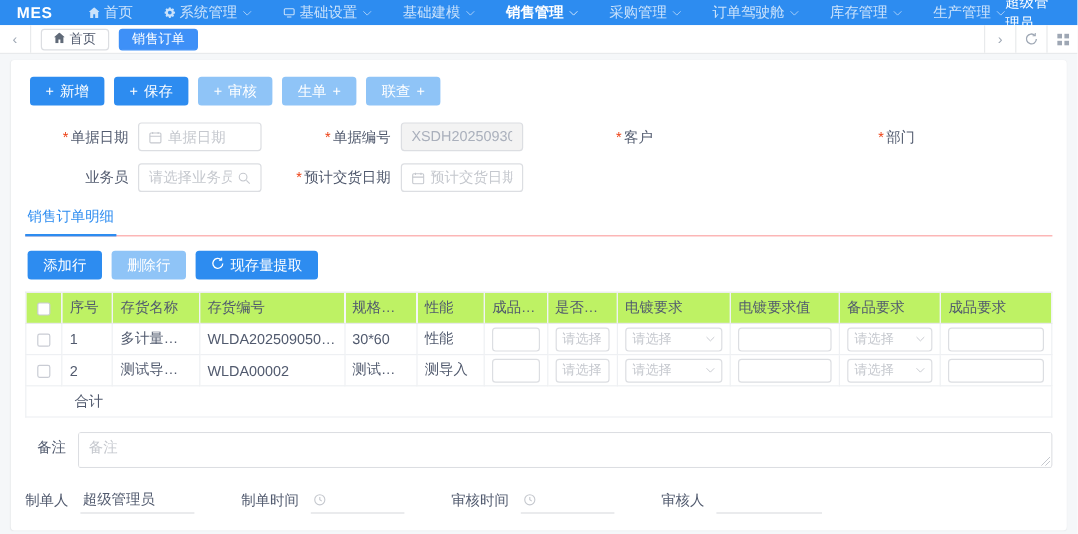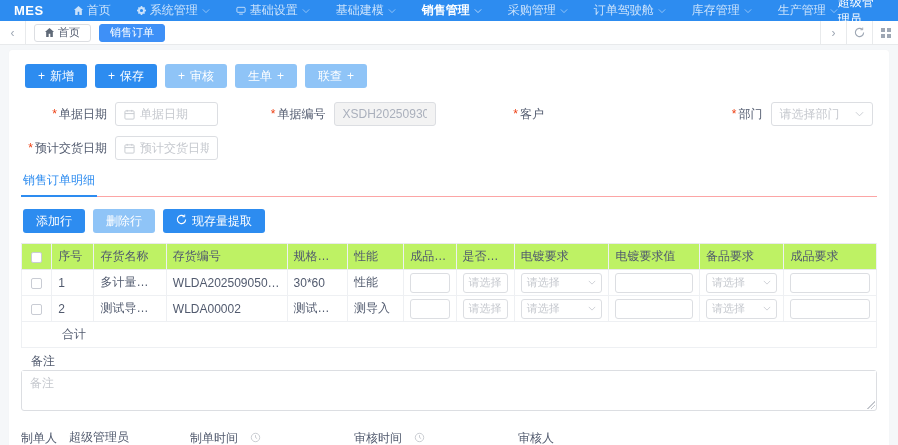--- a/index.html
+++ b/index.html
@@ -55,29 +55,29 @@
   th,td { border:1px solid #eef0f3; border-left:none; height:26px; padding:0 6px; text-align:left; font-weight:normal; white-space:nowrap; overflow:hidden; text-overflow:ellipsis; color:#515a6e; }
   th { background:#bef264; border-top:1px solid #e8eaec; border-bottom:1px solid #e8eaec; }
   td:first-child, th:first-child { border-left:1px solid #eef0f3; text-align:center; padding:0; }
   .cb { display:inline-block; width:11px; height:11px; border:1px solid #c9ccd4; border-radius:2px; background:#fff; vertical-align:middle; cursor:pointer; }
   .cell-input { width:100%; height:20px; border:1px solid #dcdee2; border-radius:3px; outline:none; padding:0 4px; font-size:12px; font-family:inherit; }
   .cell-select { display:flex; align-items:center; justify-content:space-between; height:20px; border:1px solid #dcdee2; border-radius:3px; padding:0 5px; cursor:pointer; background:#fff; }
   .cell-select .ph { font-size:11px; }
   .total-row { border:1px solid #eef0f3; border-top:none; height:26px; line-height:25px; padding-left:40px; color:#515a6e; }
 
   
-  .remark-row { display:flex; margin-top:0;flex-direction:column; }
+  .remark-row { display:flex; margin-top:12px; }
   .remark-row .lbl { width:34px; text-align:right; margin-right:10px; padding-top:5px; flex:none; }
   .remark-box { flex:1; position:relative; border:1px solid #dcdee2; border-radius:3px; height:30px; }
   .remark-box textarea { width:100%; height:100%; border:none; outline:none; resize:none; padding:4px 8px; font-size:12px; font-family:inherit; color:#515a6e; }
   .remark-box textarea::placeholder { color:#c5c8ce; }
   .resize-handle { position:absolute; right:1px; bottom:1px; width:8px; height:8px; background:
       linear-gradient(135deg, transparent 50%, #c5c8ce 50%, #c5c8ce 57%, transparent 57%, transparent 72%, #c5c8ce 72%, #c5c8ce 79%, transparent 79%); }
 
-  .maker-row { display:flex; align-items:flex-end; margin-top:16px; gap:0;font-family:Liberation Serif, serif; }
+  .maker-row { display:flex; align-items:flex-end; margin-top:16px; gap:11px;font-family:Liberation Serif, serif; }
   .m-field { display:flex; align-items:center; margin-right:28px; }
   .m-field .lbl { margin-right:10px; white-space:nowrap; }
   .u-line { display:flex; align-items:center; gap:4px; border-bottom:1px solid #dcdee2; height:22px; padding:0 2px; }
   .u-line input { border:none; outline:none; font-size:12px; color:#515a6e; background:transparent; width:100%; font-family:inherit; }
   .u-line .clk { color:#c5c8ce; display:flex; flex:none; }
   .w95 { width:95px; } .w78 { width:78px; } .w88 { width:88px; }
 </style>
 </head>
 <body>
 
@@ -227,25 +227,29 @@
         <span class="ctrl disabled">
           <input disabled="" value="XSDH2025093000002" style="">
         </span>
       </div>
       <div class="field">
         <span class="lbl"><span class="req">*</span><span>客户</span></span>
       </div>
 
       <div class="field">
         <span class="lbl"><span class="req">*</span><span>部门</span></span>
+      </div>
+      <div class="field">
+        <span class="lbl"><span>业务员</span></span>
         <span class="ctrl">
-          <span class="ph">请选择部门</span>
+          <input placeholder="请选择业务员" style="">
           <span class="r-icon">
-              <svg width="9" height="6" viewBox="0 0 10 6" fill="none" stroke="currentColor">
-                <path d="M1 1l4 4 4-4"></path>
+              <svg width="11" height="11" viewBox="0 0 12 12" fill="none" stroke="currentColor">
+                <circle cx="5" cy="5" r="3.5"></circle>
+                <path d="M8 8l3 3"></path>
               </svg>
             </span>
         </span>
       </div>
       <div class="field">
         <span class="lbl"><span class="req">*</span><span>预计交货日期</span></span>
         <span class="ctrl">
           <span class="l-icon">
               <svg width="11" height="11" viewBox="0 0 12 12" fill="none" stroke="currentColor">
                 <rect x="1" y="2" width="10" height="9" rx="1"></rect>

